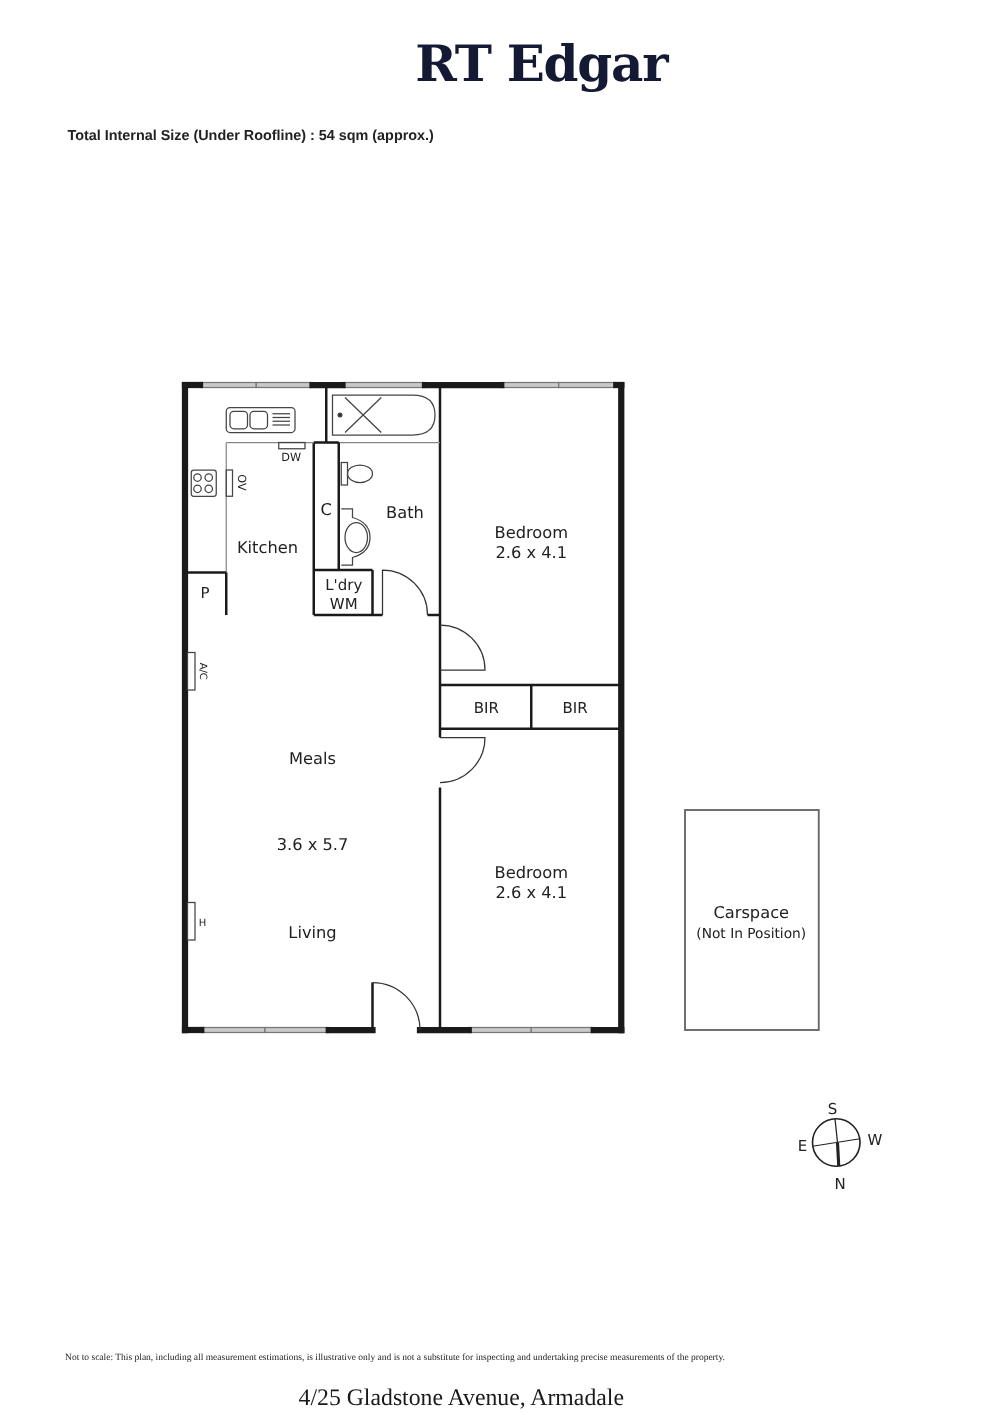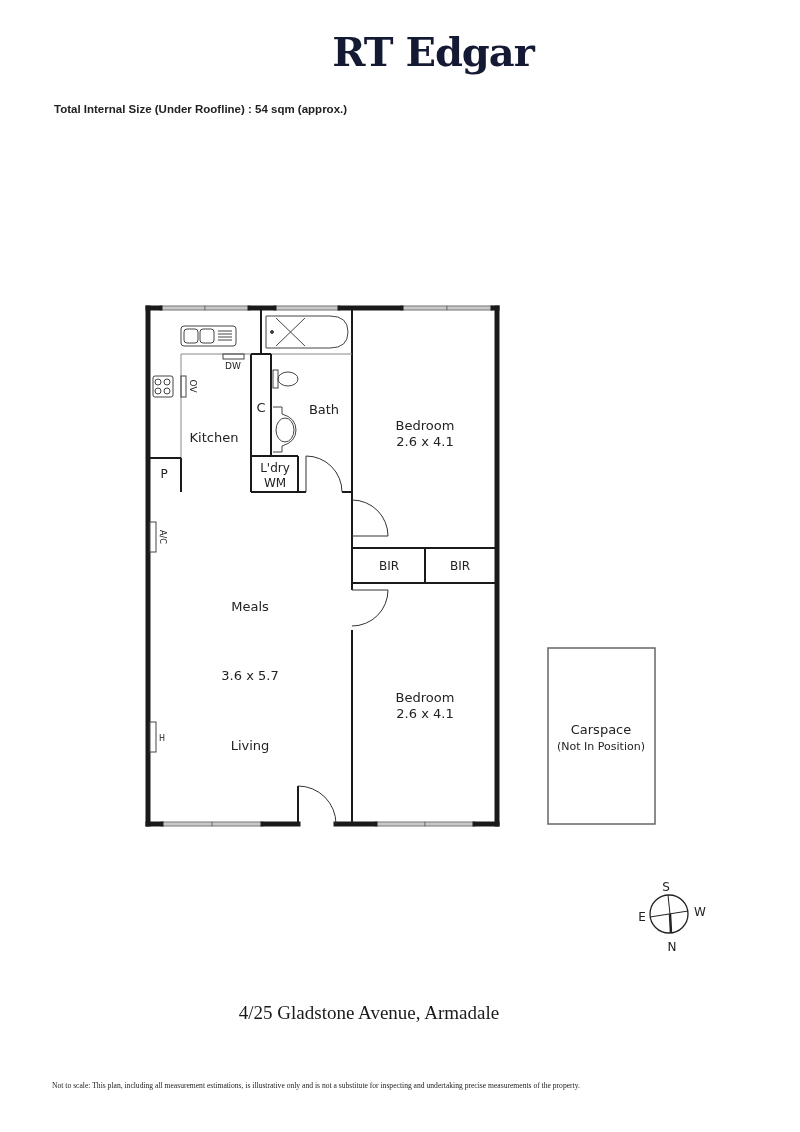--- a/index.html
+++ b/index.html
@@ -9,21 +9,21 @@
       font-family: "DejaVu Serif", "Liberation Serif", serif; font-weight: bold;
       font-size: 40px; color: #141a33; letter-spacing: -1px; padding-left: 33px;
     }
     .size-note {
       position: absolute; left: 54px; top: 103px;
       font-family: "Liberation Sans", sans-serif; font-size: 11.5px; color: #222; font-weight: bold;
     }
     .plan { position: absolute; left: 0; top: 0; width: 800px; height: 1132px; }
     .lbl { font-family: "DejaVu Sans", "Liberation Sans", sans-serif; fill: #222; }
     .address {
-      position: absolute; left: 0; top: 1002px; width: 738px; text-align: center;
+      position: absolute; left: 0; top: 1108px; width: 738px; text-align: center;
       font-family: "Liberation Serif", "DejaVu Serif", serif; font-size: 19px; color: #1a1a1a;
     }
     .disclaimer {
       position: absolute; left: 0; top: 1081px; width: 632px; text-align: center;
       font-family: Liberation Serif, serif; font-size: 7.6px; color: #222;
     }
   </style>
 </head>
 <body>
 

